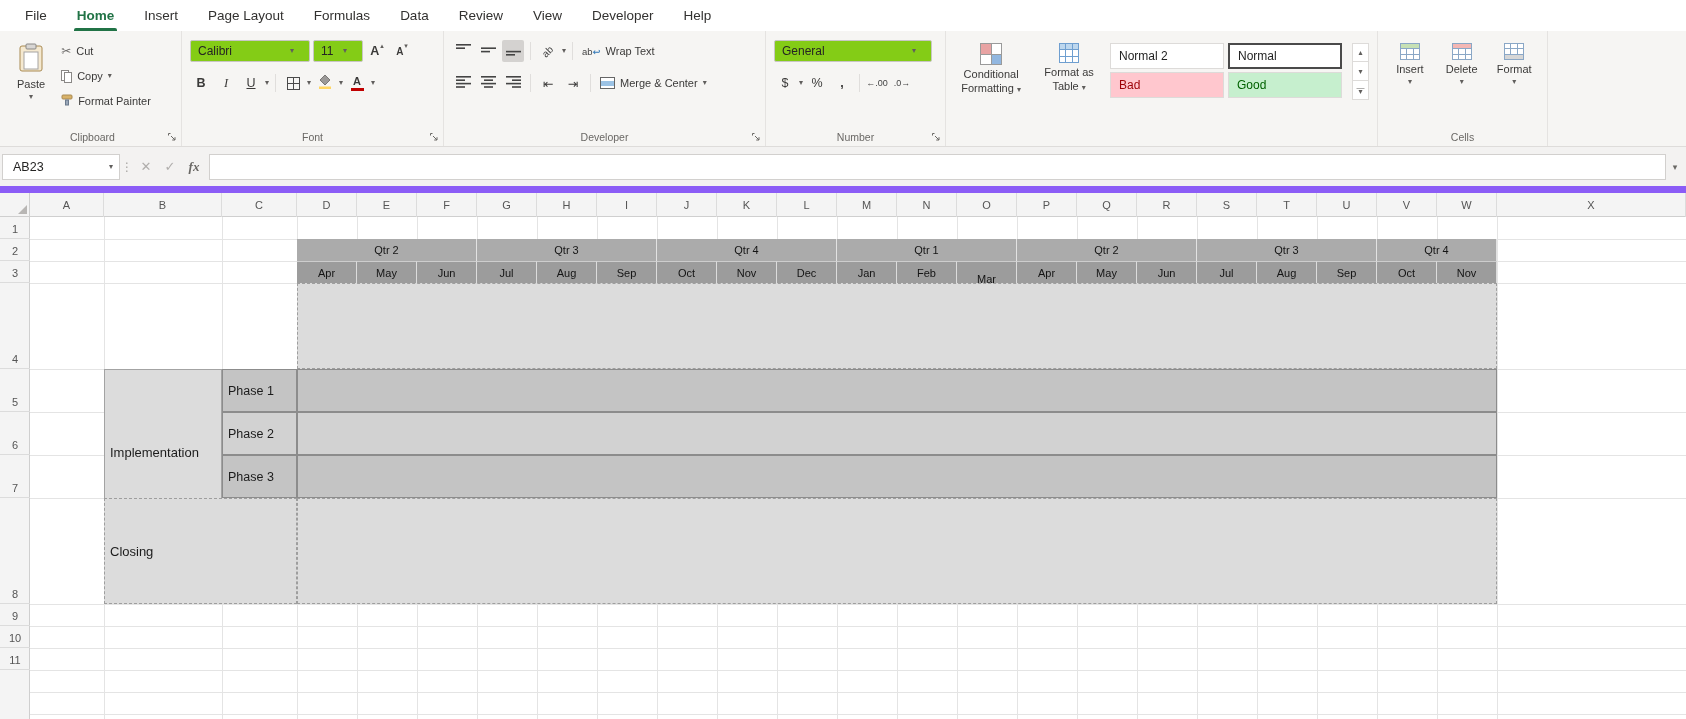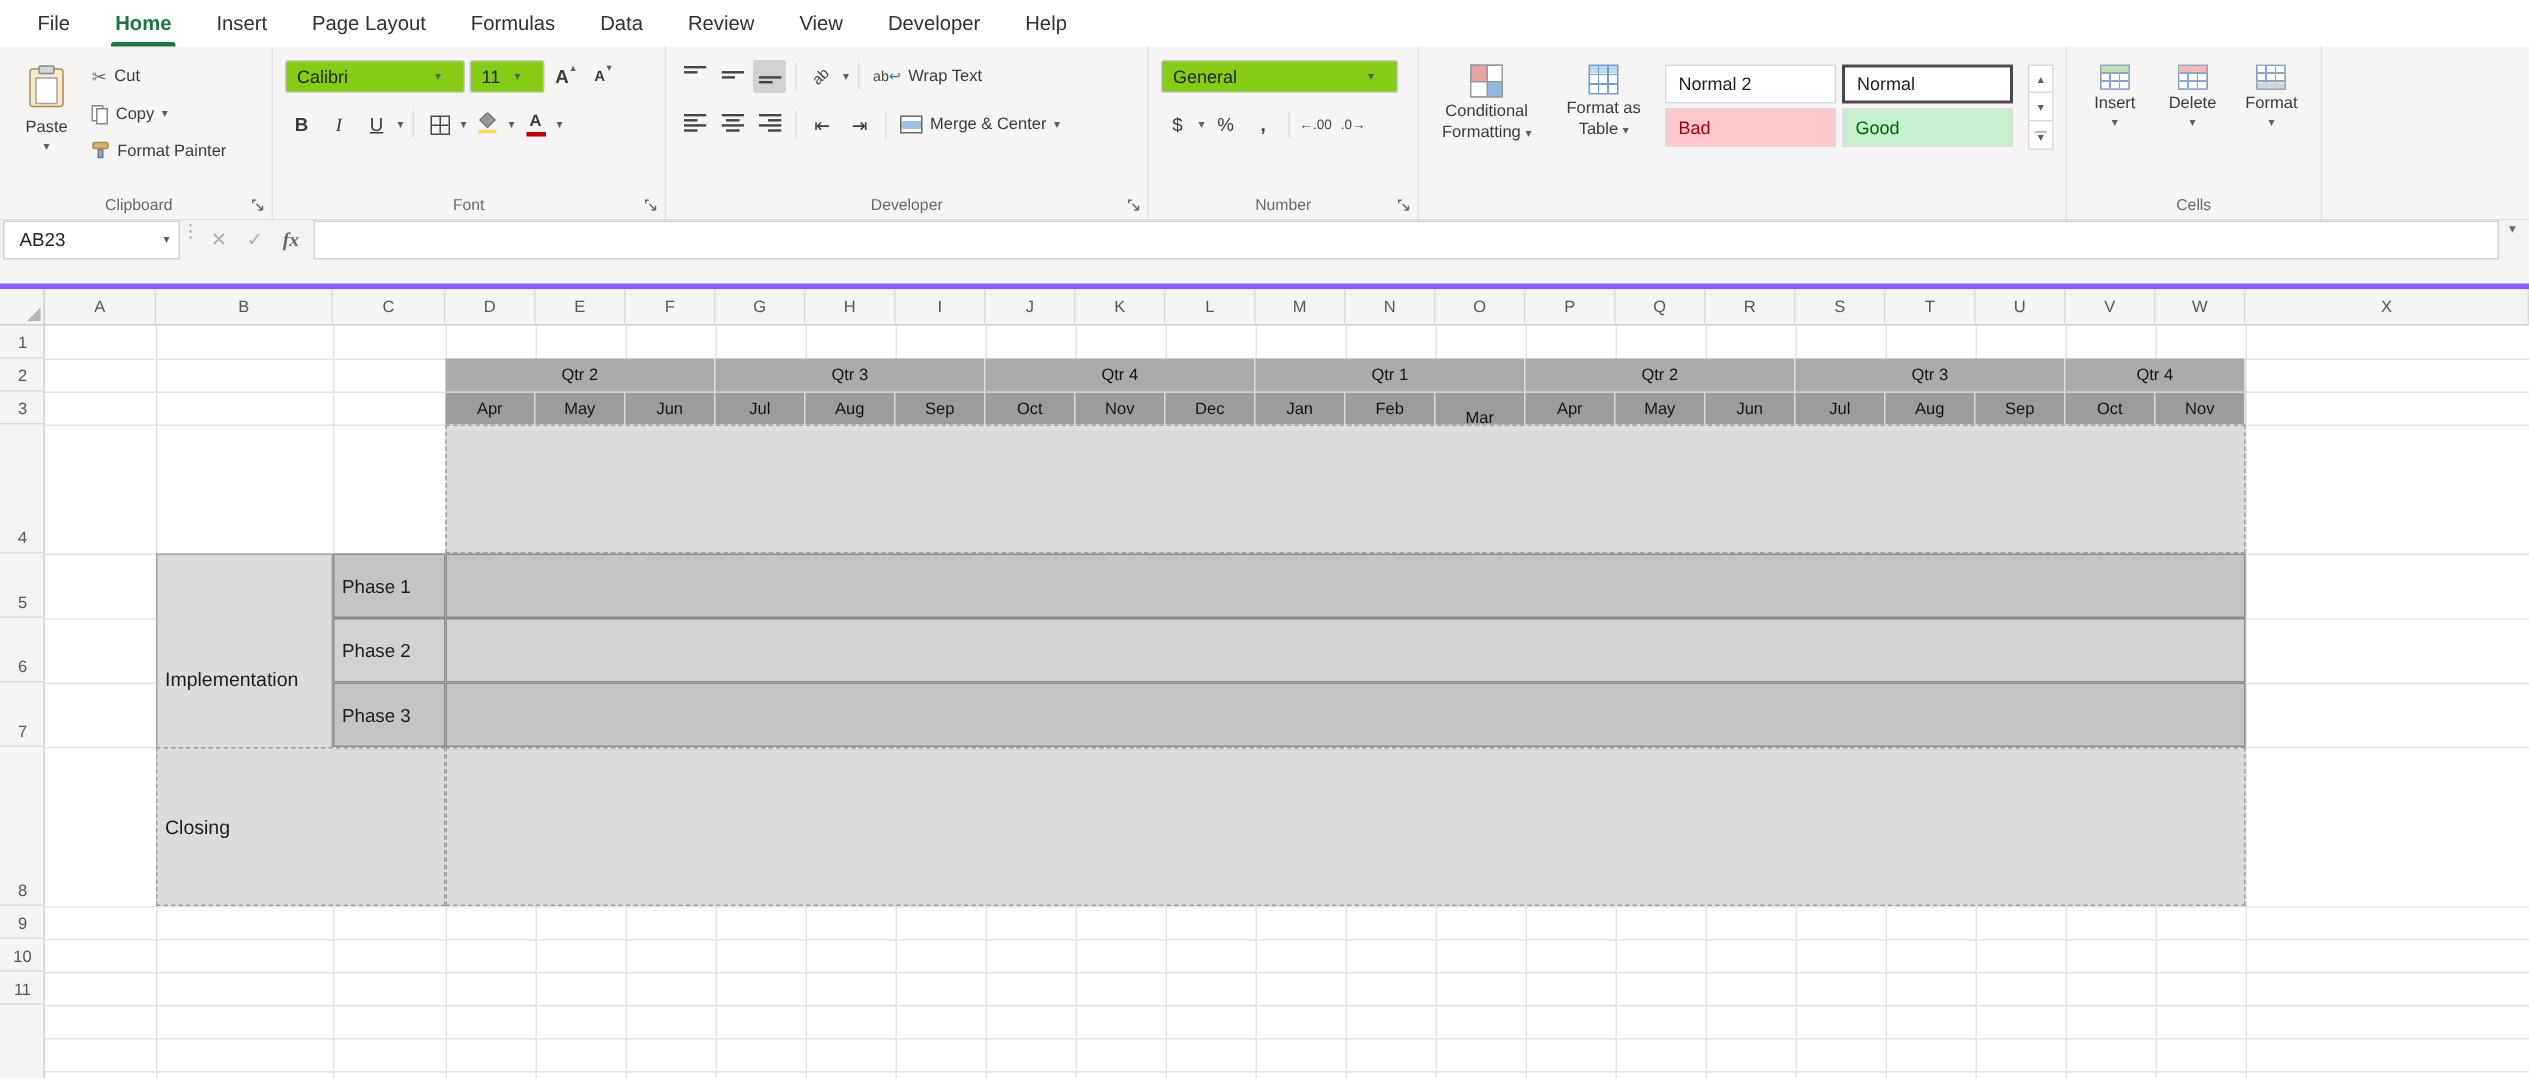--- a/index.html
+++ b/index.html
@@ -60,21 +60,21 @@
   .chip{display:flex;align-items:center;padding-left:8px;font-size:12px;background:#fff;border:1px solid #dddbd9;box-sizing:border-box;cursor:pointer;color:#1f1f1f}
   .chip.selected{border:2px solid #4a4a4a}
   .chip.bad{background:var(--bad_bg,#ffc7ce);color:var(--bad_text,#9c0006)}
   .chip.good{background:var(--good_bg,#c6efce);color:var(--good_text,#006100)}
   .galscroll{display:flex;flex-direction:column;margin-left:2px;padding-top:4px}
   .gs{width:17px;height:19px;display:flex;align-items:center;justify-content:center;font-size:8px;color:#605e5c;border:1px solid #dddbd9;background:#fff;cursor:pointer;box-sizing:border-box}
   .gs.more{border-top:none}
   .gs .bar{display:flex;flex-direction:column;align-items:center;line-height:.55;font-size:8px}
 
   
-  .fstrip{height:46px;background:#f3f2f1;border-bottom:4px solid #8b5cf6;display:flex;align-items:flex-start;padding:0 2px;box-sizing:border-box;flex:none}
+  .fstrip{height:46px;background:#f3f2f1;border-bottom:7px solid #8b5cf6;display:flex;align-items:center;padding:0 2px;box-sizing:border-box;flex:none}
   .namebox{width:118px;height:26px;background:#fff;border:1px solid #d2d0ce;display:flex;align-items:center;font-size:12.5px;padding:0 6px 0 10px;box-sizing:border-box;cursor:text}
   .nbchev{margin-left:auto}
   .grip{width:14px;text-align:center;color:#a8a6a4;font-size:12px;cursor:col-resize}
   .fbtn{width:24px;height:26px;display:flex;align-items:center;justify-content:center;font-size:13px;color:#b0aeac;cursor:pointer}
   .fbtn.fx{color:#6a6865;font-style:italic;font-family:"Liberation Serif","DejaVu Serif",serif;font-weight:600}
   .finput{flex:1;height:26px;background:#fff;border:1px solid #d2d0ce;box-sizing:border-box;margin-left:3px;cursor:text}
   .fexp{width:18px;text-align:center;font-size:9px;color:#6a6865;cursor:pointer}
 
   
   .sheet{flex:1;position:relative;overflow:hidden;background:#fff}

